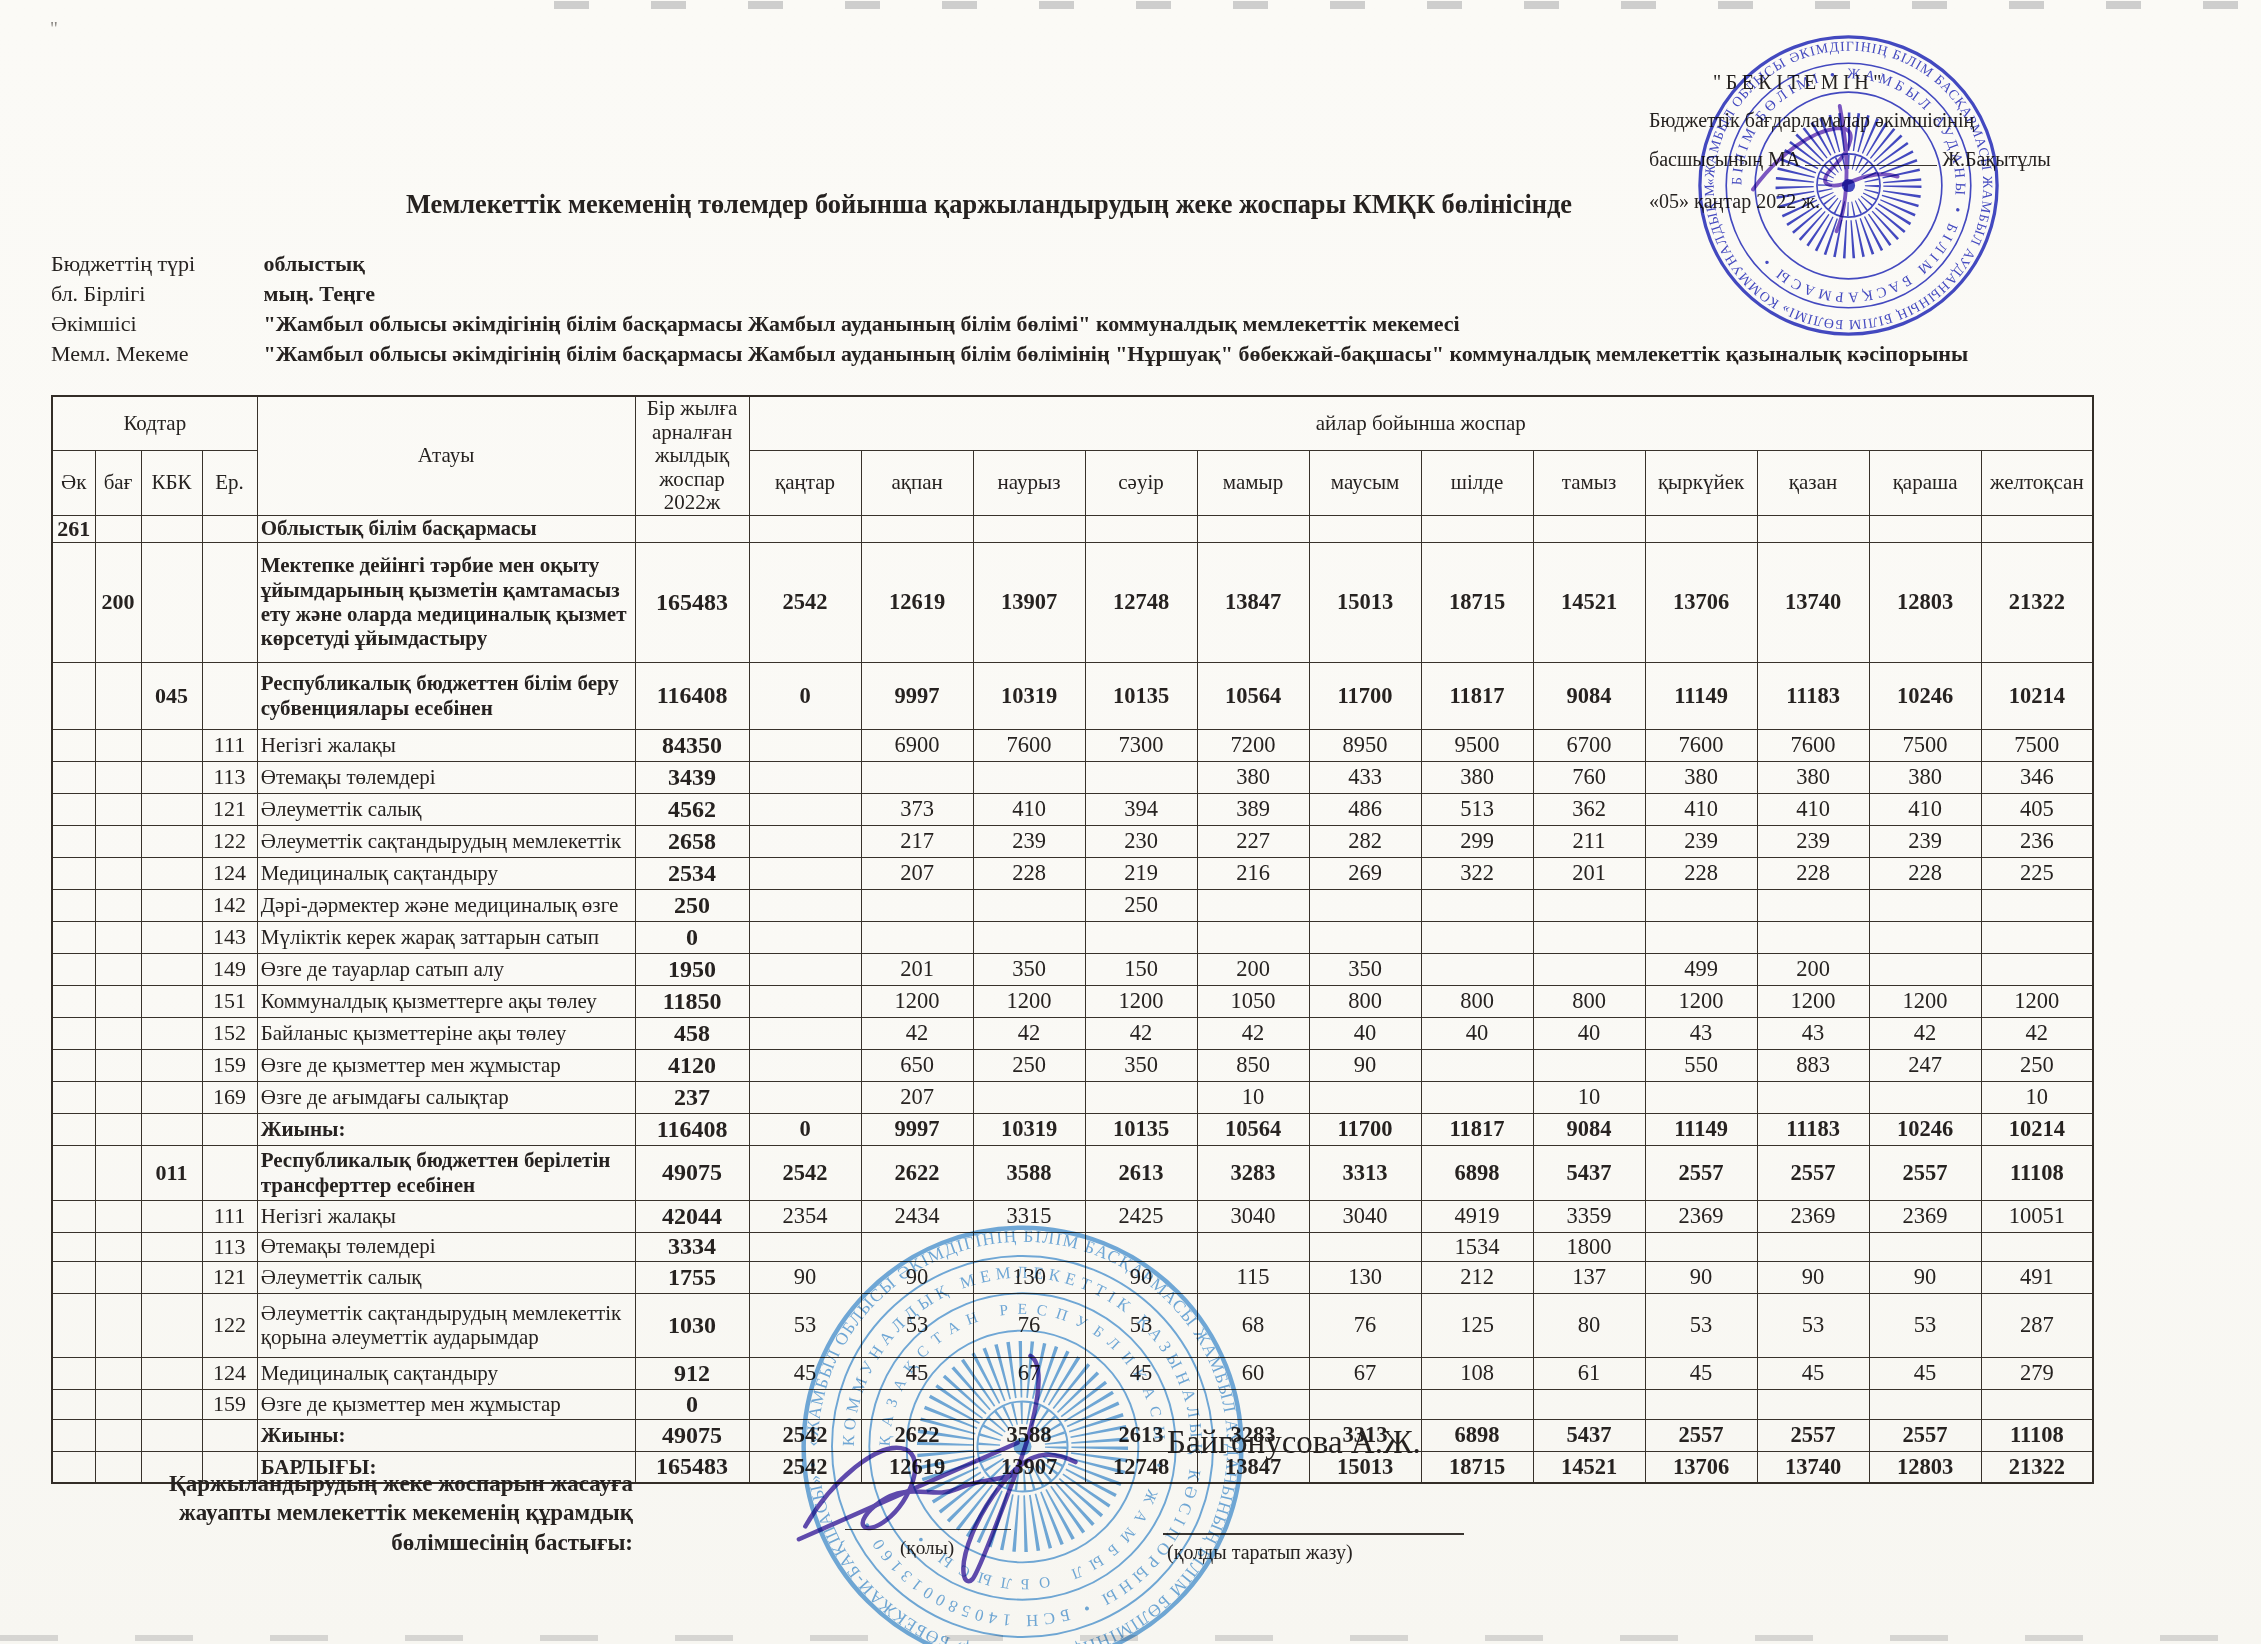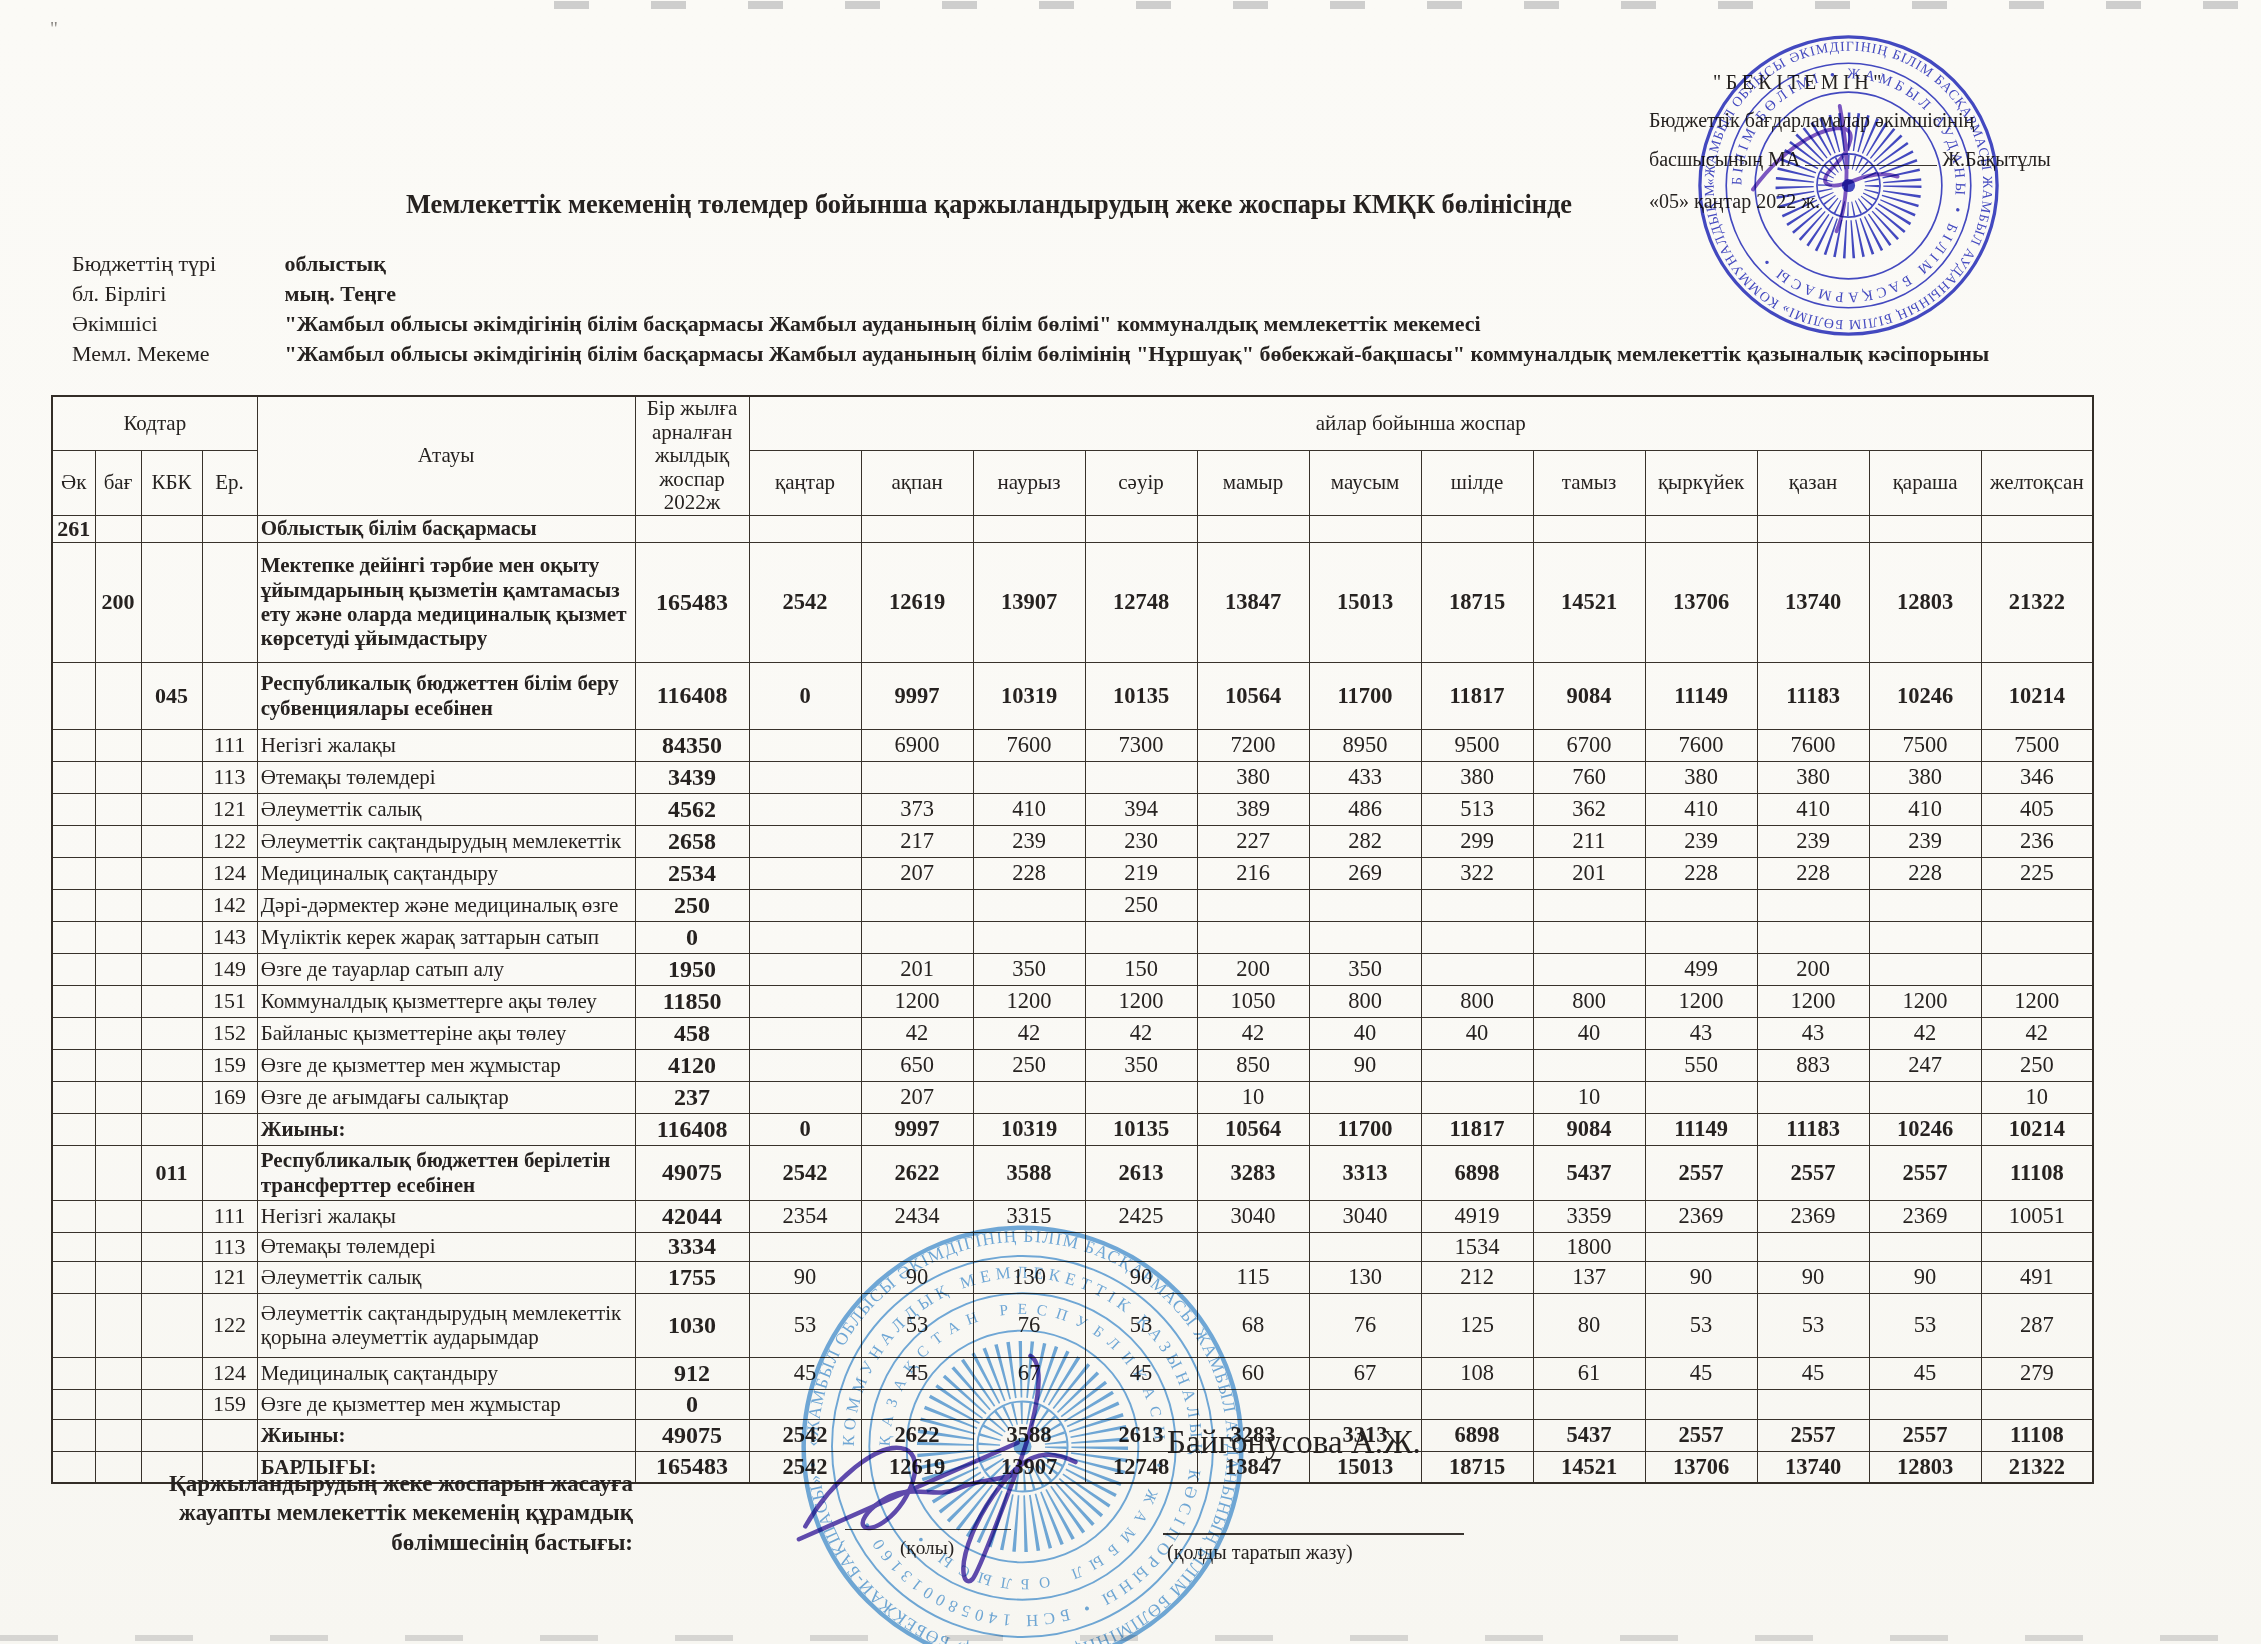--- a/index.html
+++ b/index.html
@@ -21,21 +21,21 @@
   
   .approval{left:1649px;top:72px;width:425px;font-size:20px;line-height:1.0;}
   .apr-approve{margin-left:64px;letter-spacing:4.5px;margin-bottom:18px;}
   .apr-line{margin-bottom:15.5px;}
   .sig-underline{display:inline-block;width:132px;border-bottom:1.9px solid #3a3530;height:19.3px;vertical-align:baseline;}
   .apr-date{margin-top:22px;}
   
   .doc-title{left:277px;top:189px;width:1295px;text-align:right;font-weight:700;font-size:26.4px;}
   
   .info{left:51px;top:251px;font-size:22px;}
-  .info-row{height:30px;white-space:nowrap;margin-left:21px;}
+  .info-row{height:30px;white-space:nowrap;}
   .info-label{display:inline-block;width:207px;}
   .info-value{font-weight:700;}
   
   .tbl-wrap{left:51px;top:395px;}
   table.plan{border-collapse:collapse;table-layout:fixed;width:2043px;border:2.6px solid #332d27;}
   table.plan th,table.plan td{border:1.3px solid #38322b;padding:0 3.2px;overflow:hidden;}
   table.plan thead th{font-weight:400;font-size:21px;text-align:center;vertical-align:middle;line-height:1.12;}
   tr.h1 th{height:36px;}
   tr.h2 th{height:44px;}
   td.code{text-align:center;font-size:22px;vertical-align:middle;}

